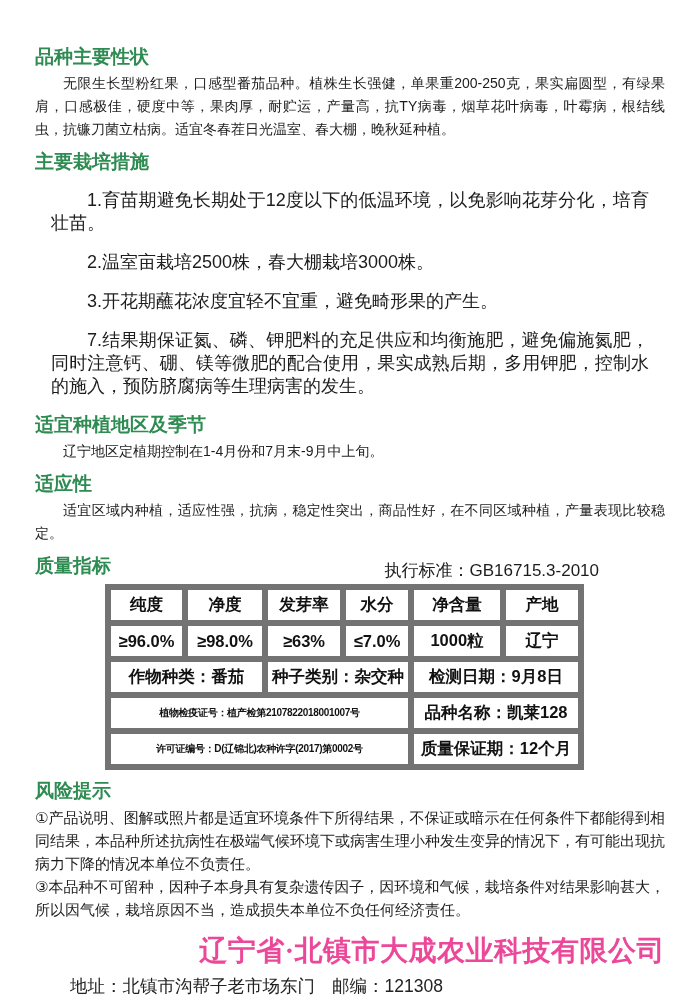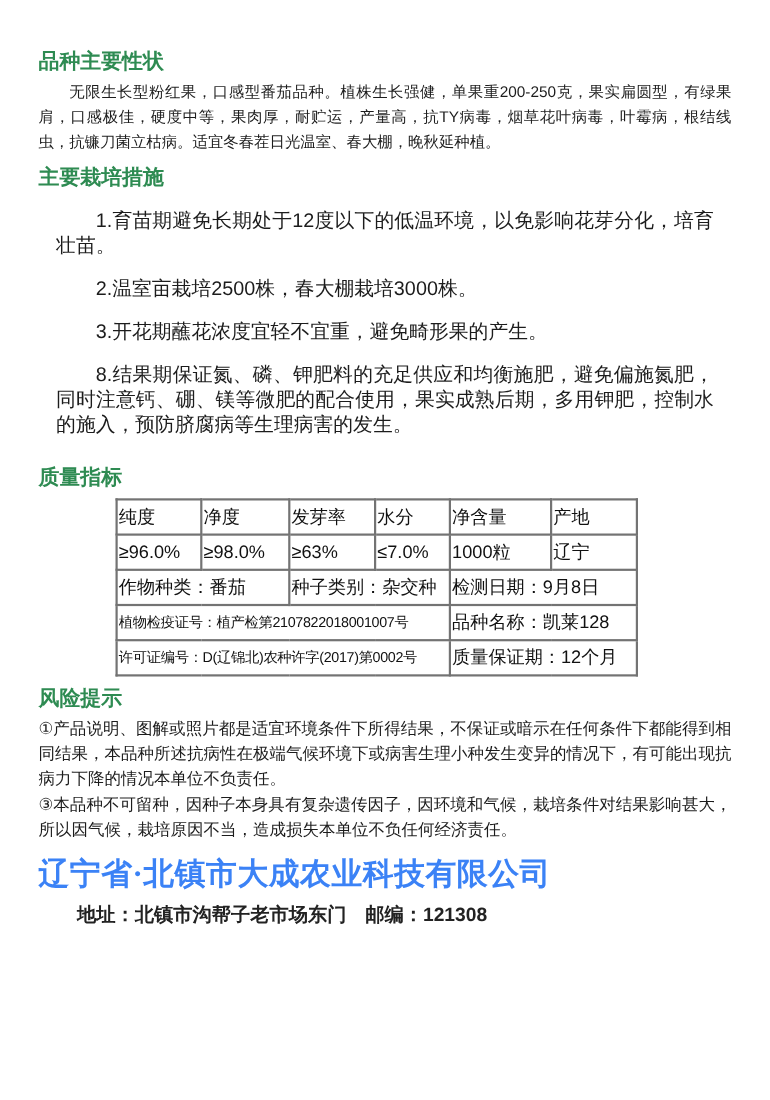--- a/index.html
+++ b/index.html
@@ -31,61 +31,72 @@
 
   
   .quality-head{display:flex;justify-content:space-between;align-items:flex-end;text-align:right;}
   .standard-line{font-size:17px;line-height:20px;margin-right:66px;white-space:nowrap;}
   table.quality{
     border-collapse:collapse;table-layout:fixed;
     margin:3px 0 0 70px;width:473px;
     font-size:16.5px;color:#111;
   }
   table.quality td{
-    border:2px solid #737373;text-align:left;
+    border:6px solid #737373;text-align:center;
     padding:3px 1px;height:24px;vertical-align:middle;
-    overflow:hidden;white-space:nowrap;
+    overflow:hidden;white-space:nowrap;font-weight:bold;
   }
   td.bl-thick{border-left-width:4px;}
-  td.small-txt{font-size:13px;letter-spacing:-0.3px;}
+  td.small-txt{font-size:10px;letter-spacing:-0.3px;}
 
   
   .company{
     font-family:"Liberation Serif","DejaVu Serif",serif;
-    font-weight:bold;color:#3b82f6;font-size:28px;line-height:32px;
-    margin-top:14px;letter-spacing:0.5px;white-space:nowrap;
+    font-weight:bold;color:#ec4899;font-size:28px;line-height:32px;
+    margin-top:14px;letter-spacing:0.5px;white-space:nowrap;text-align:right;
   }
-  .contact{margin:8px 0 0 35px;font-size:17.5px;line-height:23px;color:#222;font-weight:bold;}
+  .contact{margin:8px 0 0 35px;font-size:17.5px;line-height:23px;color:#222;}
   .contact-row{display:flex;}
   .pair{white-space:nowrap;}
   .pair.w1{min-width:262px;}
 </style>
 </head>
 <body>
 
 <div class="page">
 
   <div>
     <div class="sec-heading first">品种主要性状</div>
     <p class="body-par">无限生长型粉红果，口感型番茄品种。植株生长强健，单果重200-250克，果实扁圆型，有绿果肩，口感极佳，硬度中等，果肉厚，耐贮运，产量高，抗TY病毒，烟草花叶病毒，叶霉病，根结线虫，抗镰刀菌立枯病。适宜冬春茬日光温室、春大棚，晚秋延种植。</p>
   </div>
 
   <div>
     <div class="sec-heading">主要栽培措施</div>
     <p class="list-par">1.育苗期避免长期处于12度以下的低温环境，以免影响花芽分化，培育壮苗。</p>
     <p class="list-par">2.温室亩栽培2500株，春大棚栽培3000株。</p>
     <p class="list-par">3.开花期蘸花浓度宜轻不宜重，避免畸形果的产生。</p>
-    <p class="list-par">8.结果期保证氮、磷、钾肥料的充足供应和均衡施肥，避免偏施氮肥，同时注意钙、硼、镁等微肥的配合使用，果实成熟后期，多用钾肥，控制水的施入，预防脐腐病等生理病害的发生。</p>
+    <p class="list-par">7.结果期保证氮、磷、钾肥料的充足供应和均衡施肥，避免偏施氮肥，同时注意钙、硼、镁等微肥的配合使用，果实成熟后期，多用钾肥，控制水的施入，预防脐腐病等生理病害的发生。</p>
   </div>
 
+  <div>
+    <div class="sec-heading">适宜种植地区及季节</div>
+    <p class="body-par">辽宁地区定植期控制在1-4月份和7月末-9月中上旬。</p>
+  </div>
 
+  <div>
+    <div class="sec-heading">适应性</div>
+    <p class="body-par">适宜区域内种植，适应性强，抗病，稳定性突出，商品性好，在不同区域种植，产量表现比较稳定。</p>
+  </div>
 
   <div>
     <div class="quality-head">
       <div class="sec-heading">质量指标</div>
+      <div class="standard-line">
+        <span>执行标准：</span><span>GB16715.3-2010</span>
+      </div>
     </div>
 
     <table class="quality">
       <colgroup>
         <col style="width:77px">
           <col style="width:80px">
           <col style="width:78px">
         <col style="width:68px">
           <col style="width:92px">
           <col style="width:78px">

